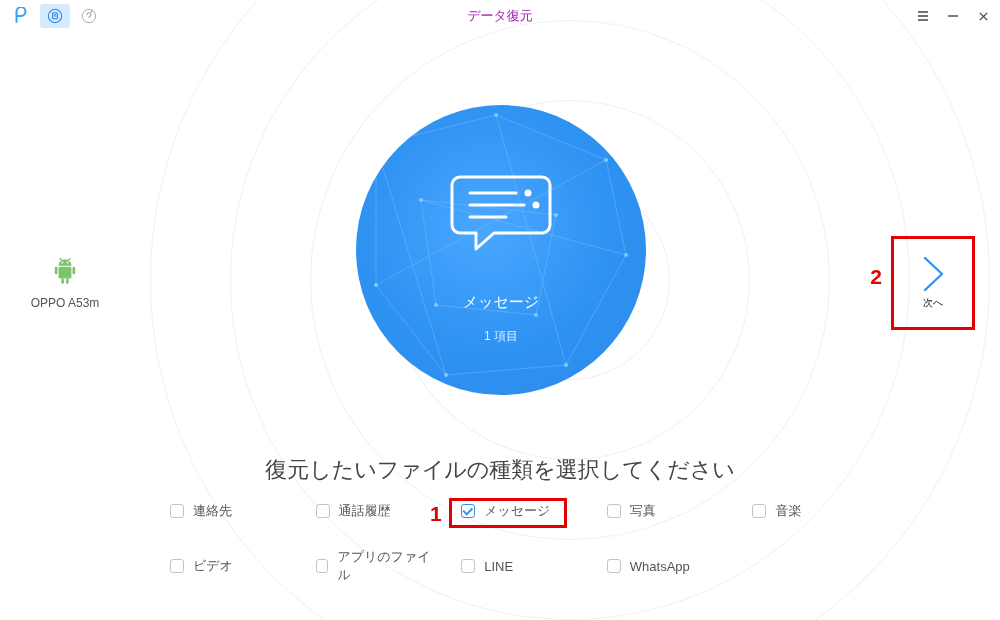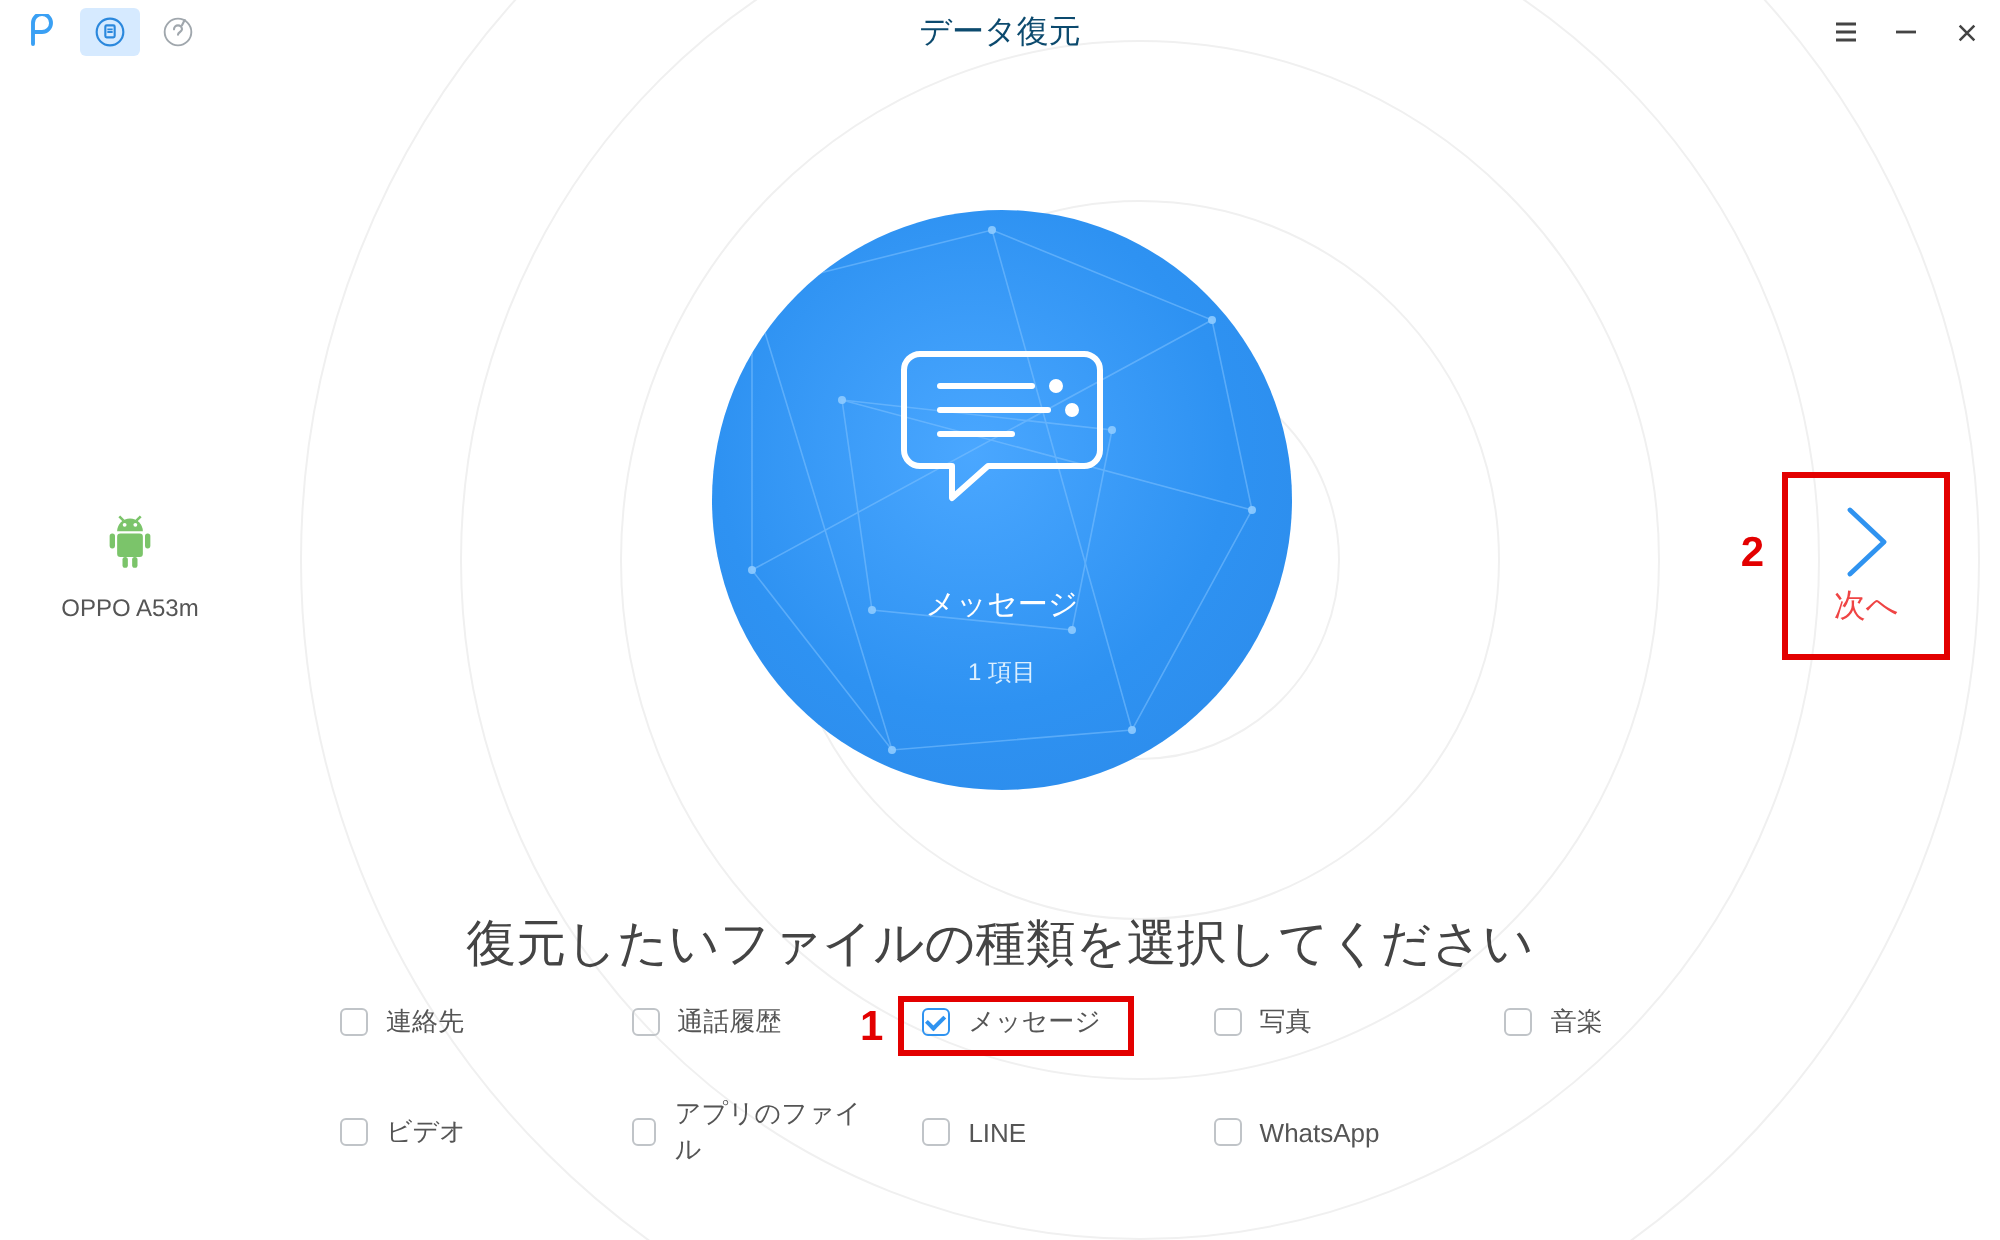--- a/index.html
+++ b/index.html
@@ -29,22 +29,22 @@
   .icon-btn {
     width: 30px; height: 24px;
     display: flex; align-items: center; justify-content: center;
     border-radius: 3px;
   }
   .icon-btn.active { background: #d6eaff; }
   .titlebar-title {
     position: absolute;
     left: 0; right: 0;
     text-align: center;
-    font-size: 16px;
-    color: #0c4a6e;
+    font-size: 13px;
+    color: #a21caf;
     pointer-events: none;
   }
   .titlebar-right {
     position: absolute;
     right: 2px;
     display: flex;
     gap: 0;
   }
   .titlebar-right .icon-btn { width: 30px; height: 28px; }
 
@@ -105,21 +105,21 @@
     font-size: 12px;
     margin-top: 16px;
   }
 
   
   .instruction {
     position: absolute;
     top: 455px;
     left: 0; right: 0;
     text-align: center;
-    font-size: 25px;
+    font-size: 22px;
     color: #444;
     font-weight: 400;
   }
 
   
   .grid {
     position: absolute;
     top: 502px;
     left: 170px;
     width: 700px;
@@ -183,21 +183,21 @@
     top: 242px;
     width: 72px;
     height: 82px;
     display: flex;
     flex-direction: column;
     align-items: center;
     justify-content: center;
     cursor: pointer;
   }
   .next-btn svg { margin-bottom: 4px; }
-  .next-btn span { color: #ef4444; font-size: 16px; }
+  .next-btn span { color: #0f172a; font-size: 10px; }
   .hl2 {
     right: 25px;
     top: 236px;
     width: 84px;
     height: 94px;
   }
   .hl2-num {
     position: absolute;
     right: 118px;
     top: 265px;

